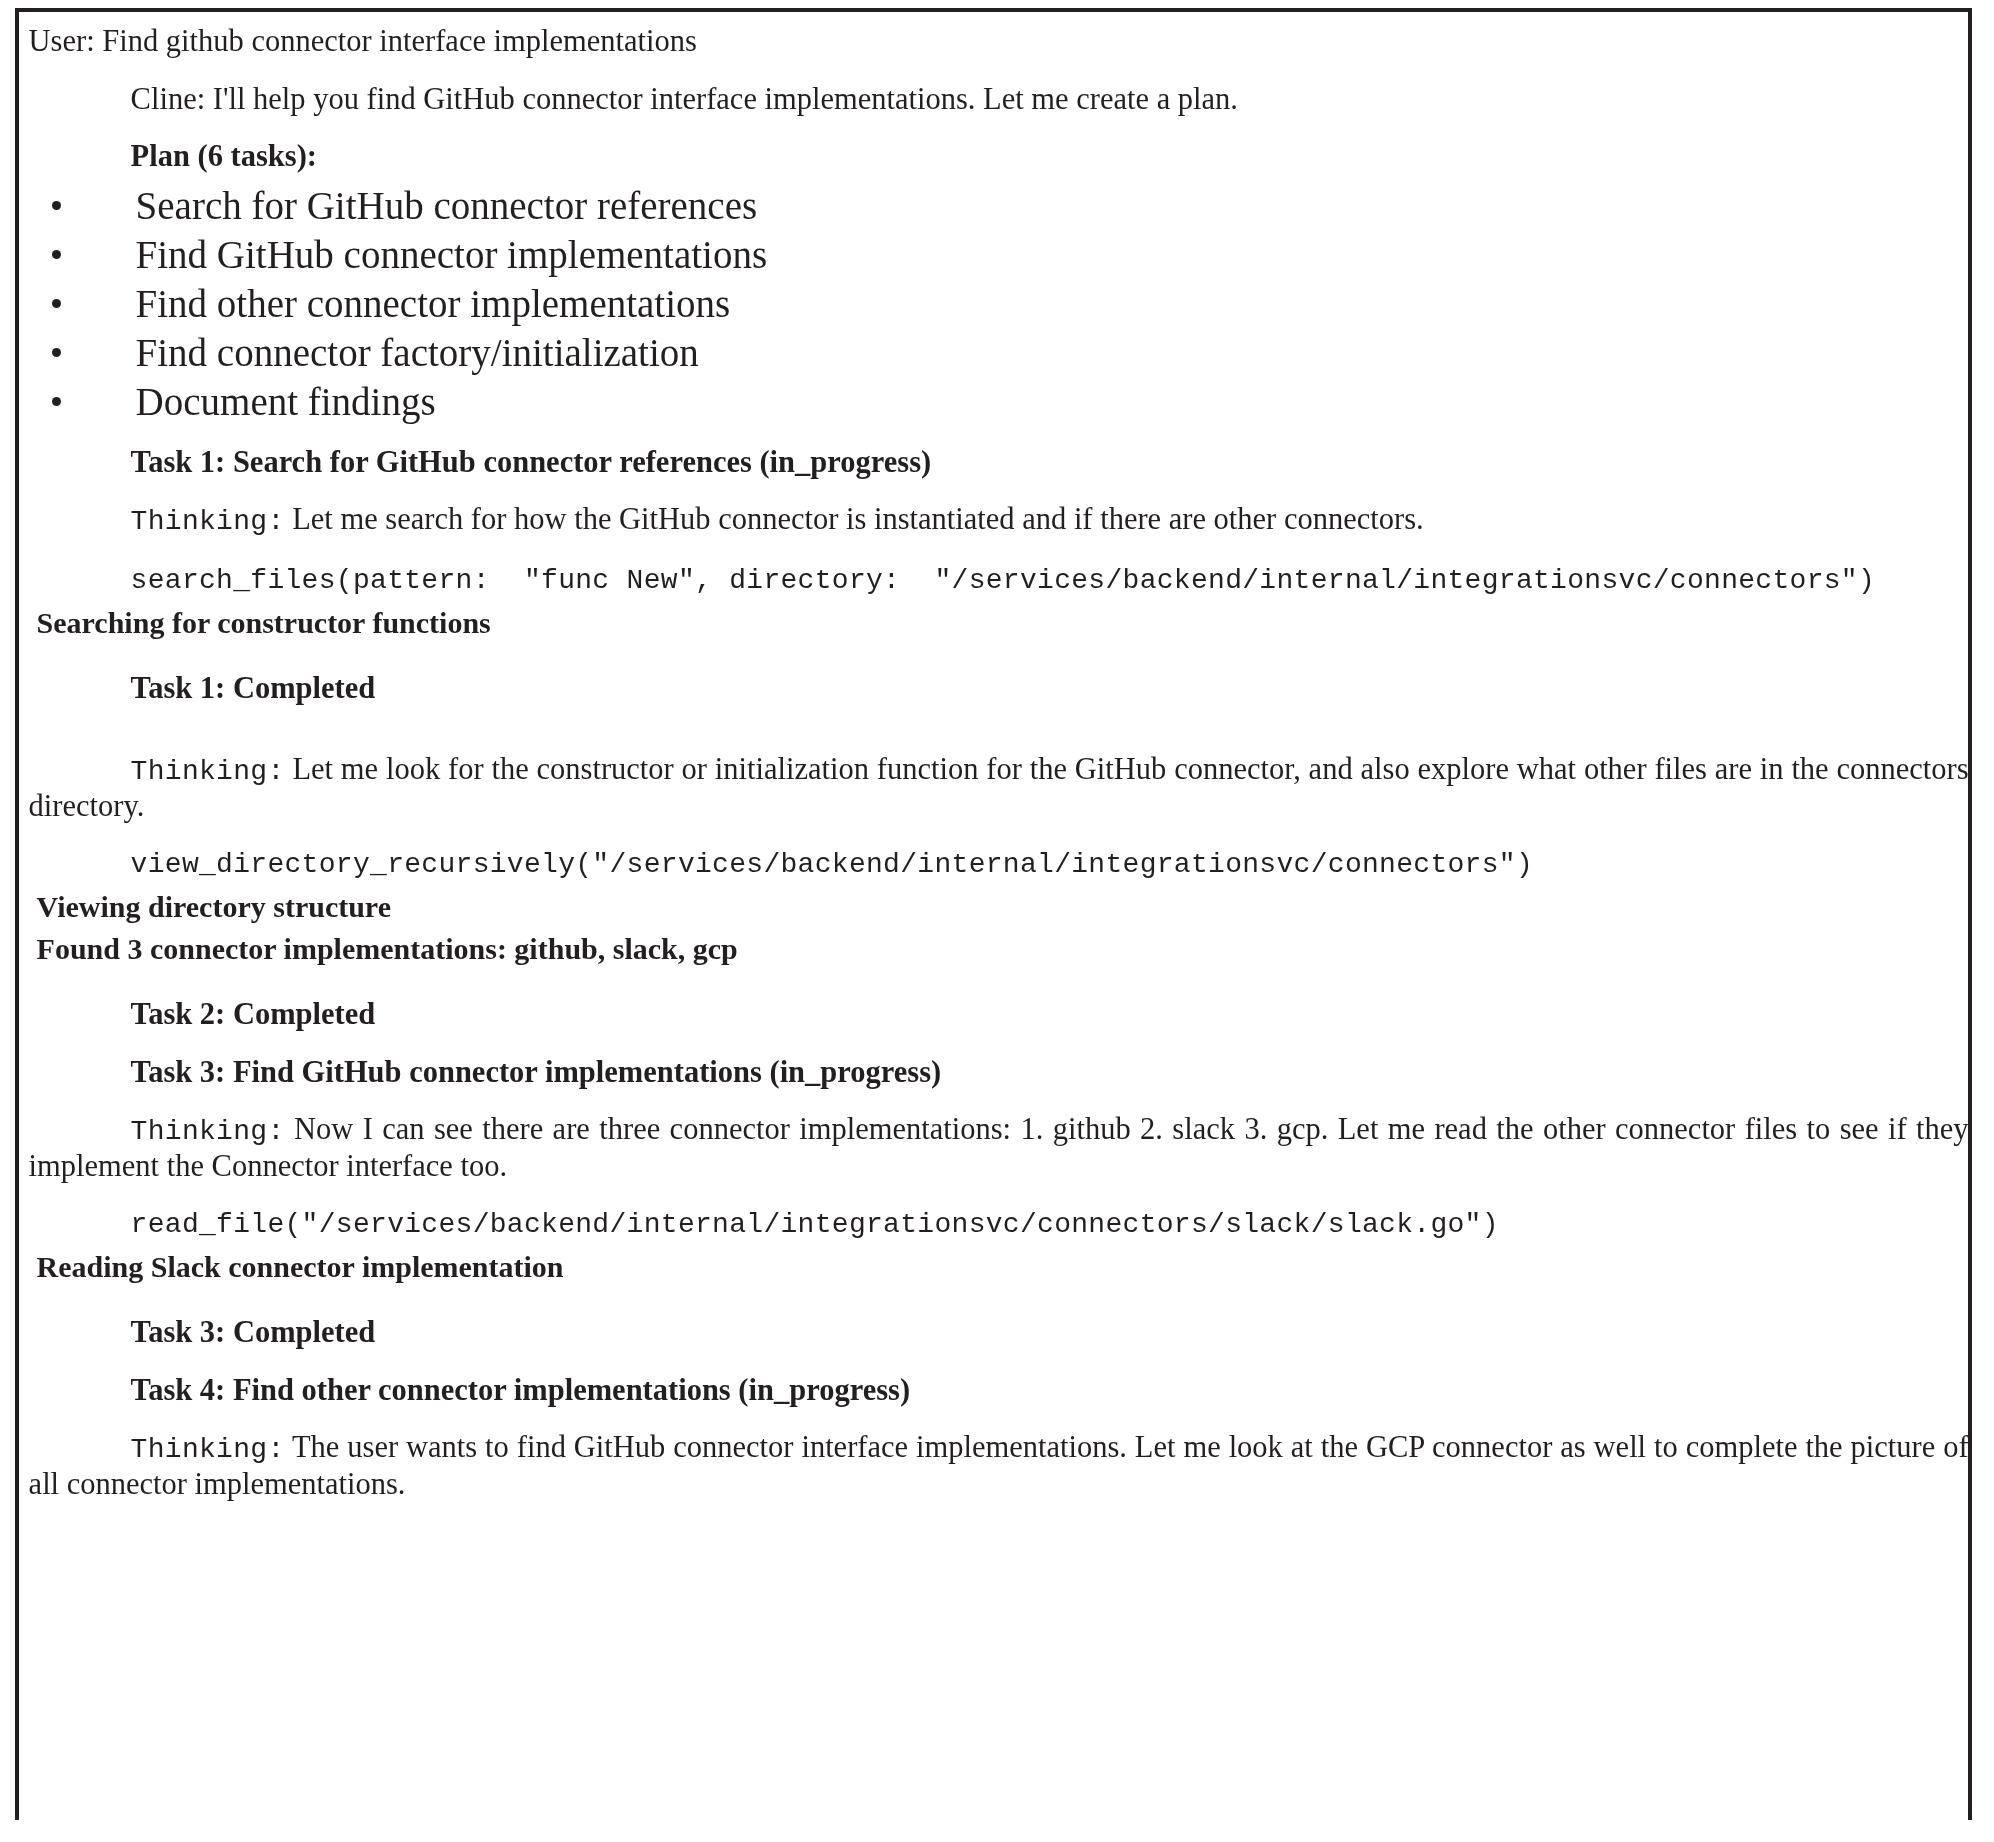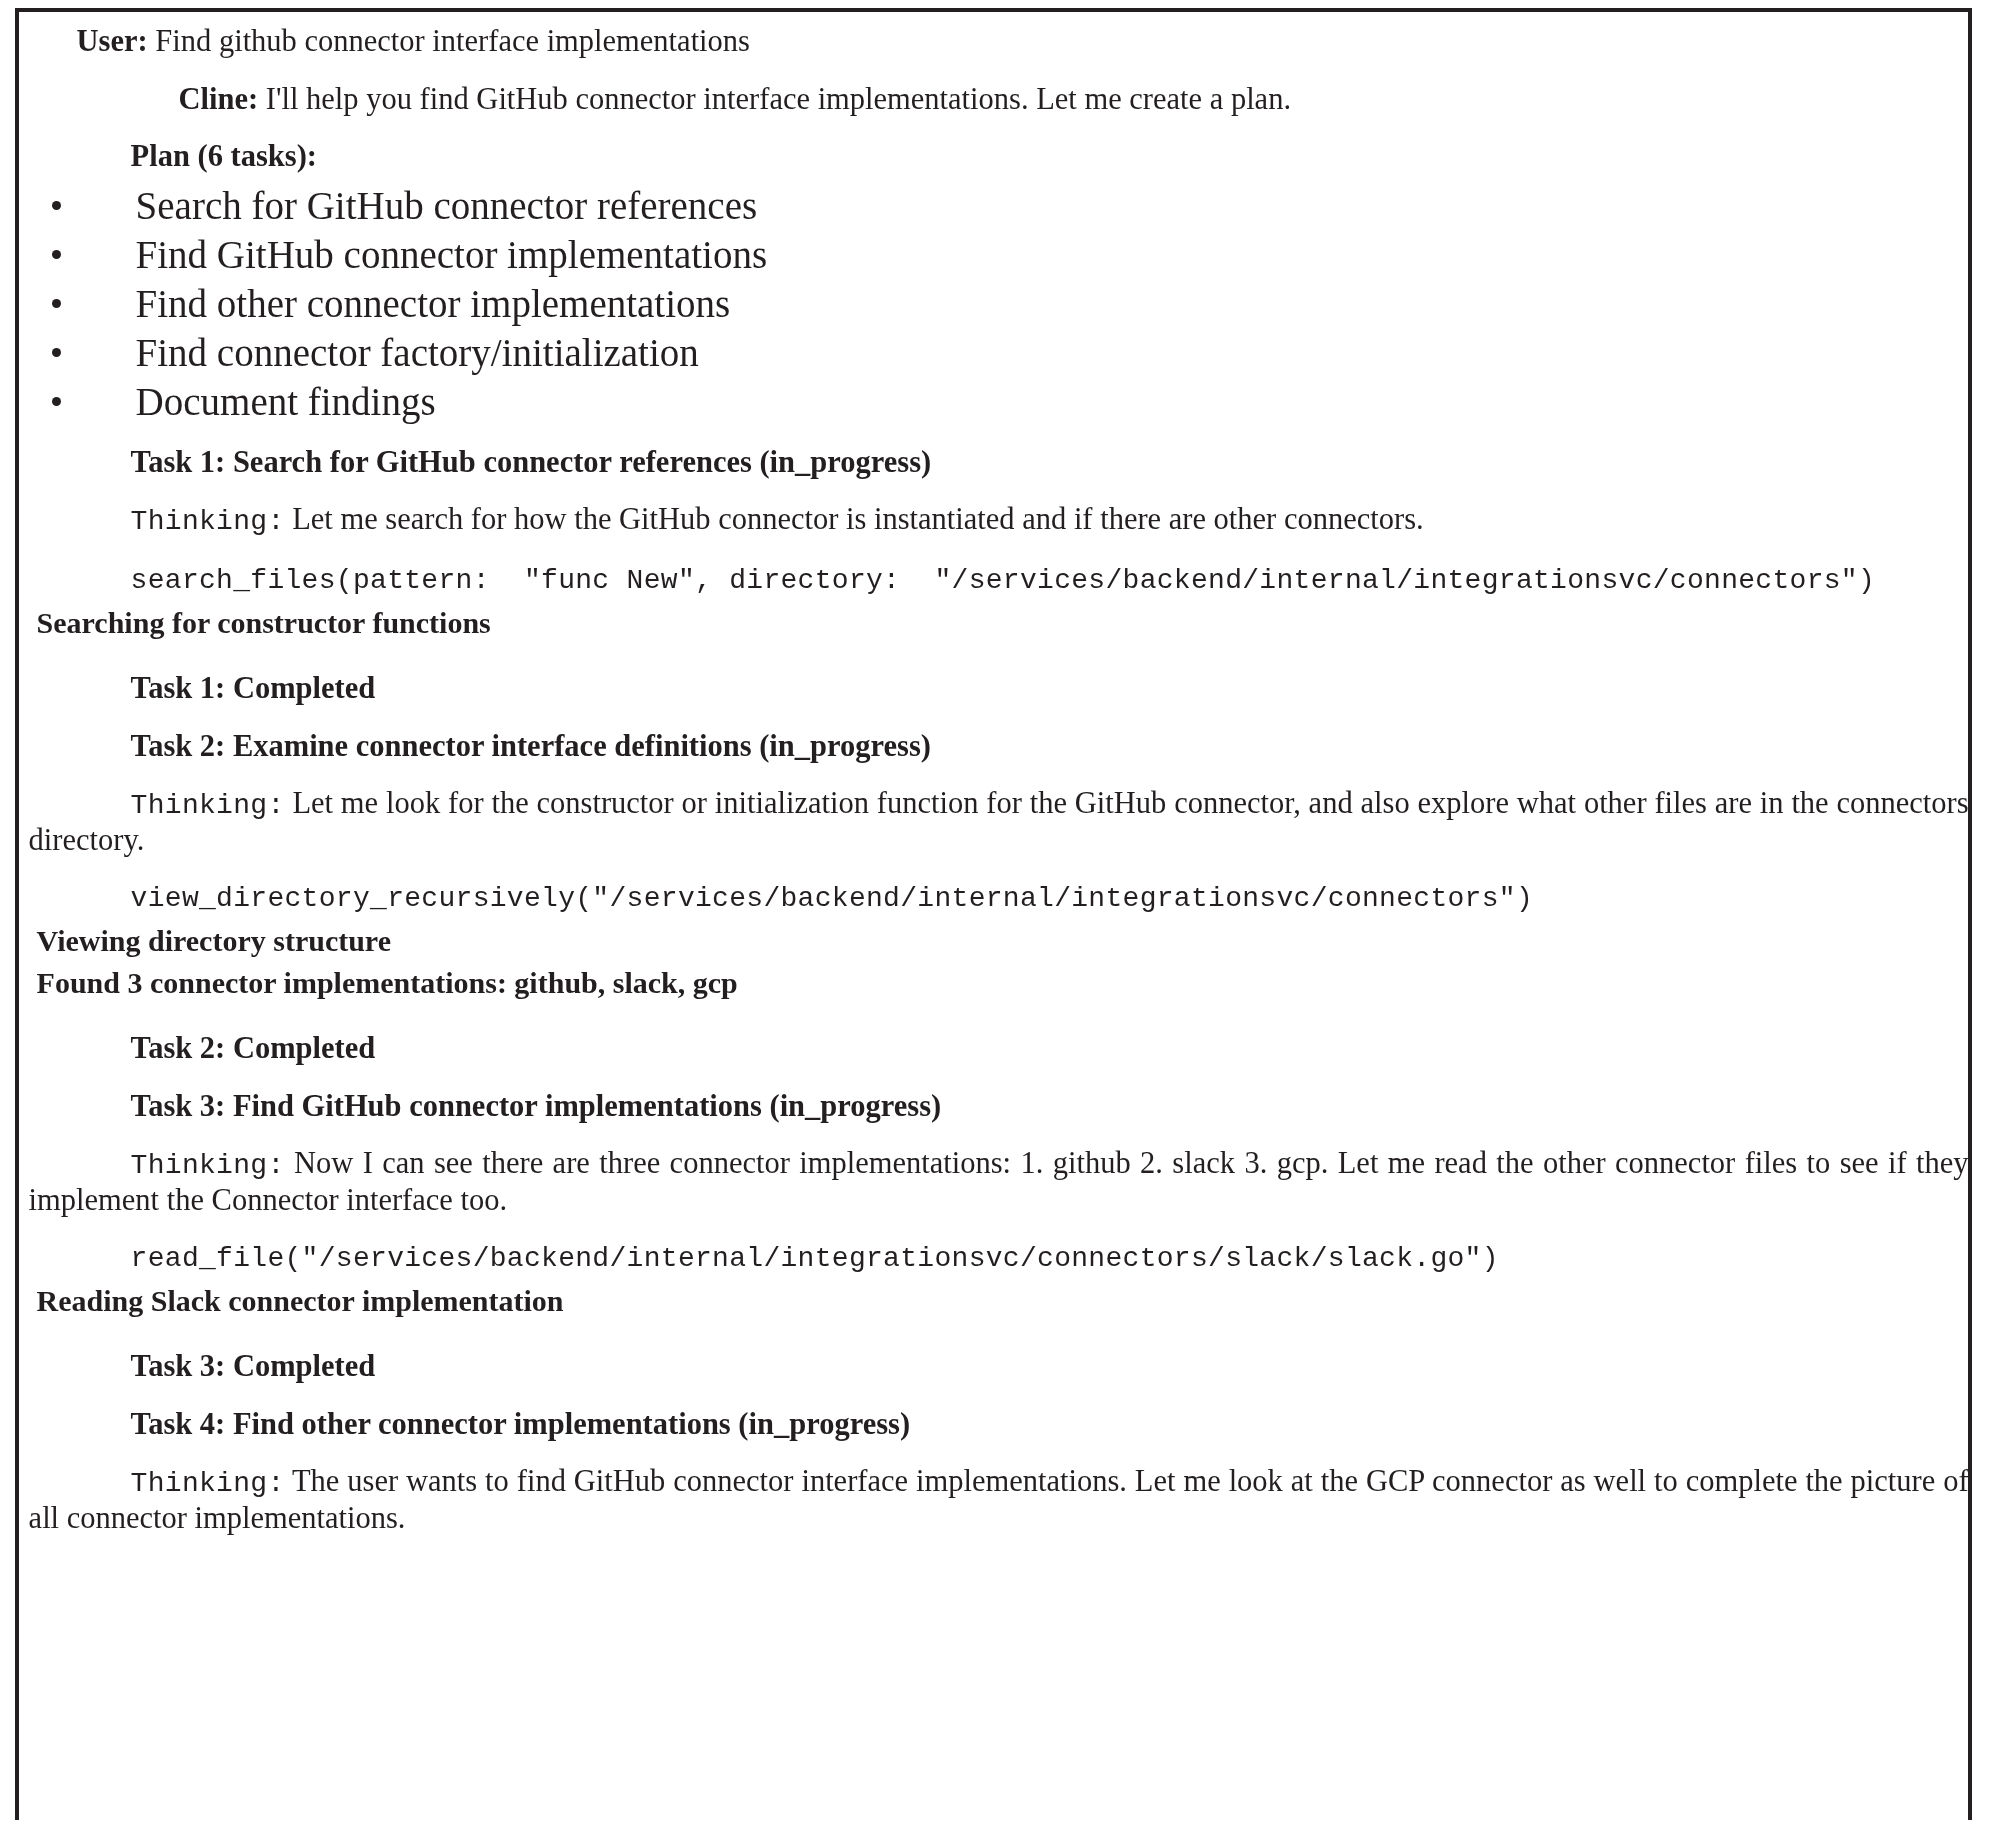--- a/index.html
+++ b/index.html
@@ -44,21 +44,21 @@
   .para {
     margin: 0;
     padding: 0;
     text-align: justify;
     text-justify: inter-word;
     width: 1940px;
     font-size: 30.5px;
     line-height: 34px;
     color: #231f20;
   }
-  .bold { font-weight: bold; margin-left: 48px; }
+  .bold { font-weight: normal; }
 
   
   .indented { text-indent: 102px; }
 
   
   .sp-xs { height: 7.5px; }
   .sp-m  { height: 19px; }
   .sp-l  { height: 23.5px; }
 
   
@@ -165,21 +165,20 @@
 
     <p class="codeline">search_files(pattern:  "func New", directory:  "/services/backend/internal/integrationsvc/connectors")</p>
     <p class="resultline">Searching for constructor functions</p>
 
     <div class="sp-l"></div>
 
     <p class="taskhead">Task 1: Completed</p>
 
     <div class="sp-l"></div>
 
-    <p class="taskhead">Task 2: Examine connector interface definitions (in_progress)</p>
 
     <div class="sp-l"></div>
 
     <p class="para indented"><span class="mono">Thinking:</span> <span>Let me look for the constructor or initialization function for the GitHub connector, and also explore what other files are in the connectors directory.</span></p>
 
     <div class="sp-l"></div>
 
     <p class="codeline">view_directory_recursively("/services/backend/internal/integrationsvc/connectors")</p>
     <p class="resultline">Viewing directory structure</p>
     <p class="resultline">Found 3 connector implementations: github, slack, gcp</p>

